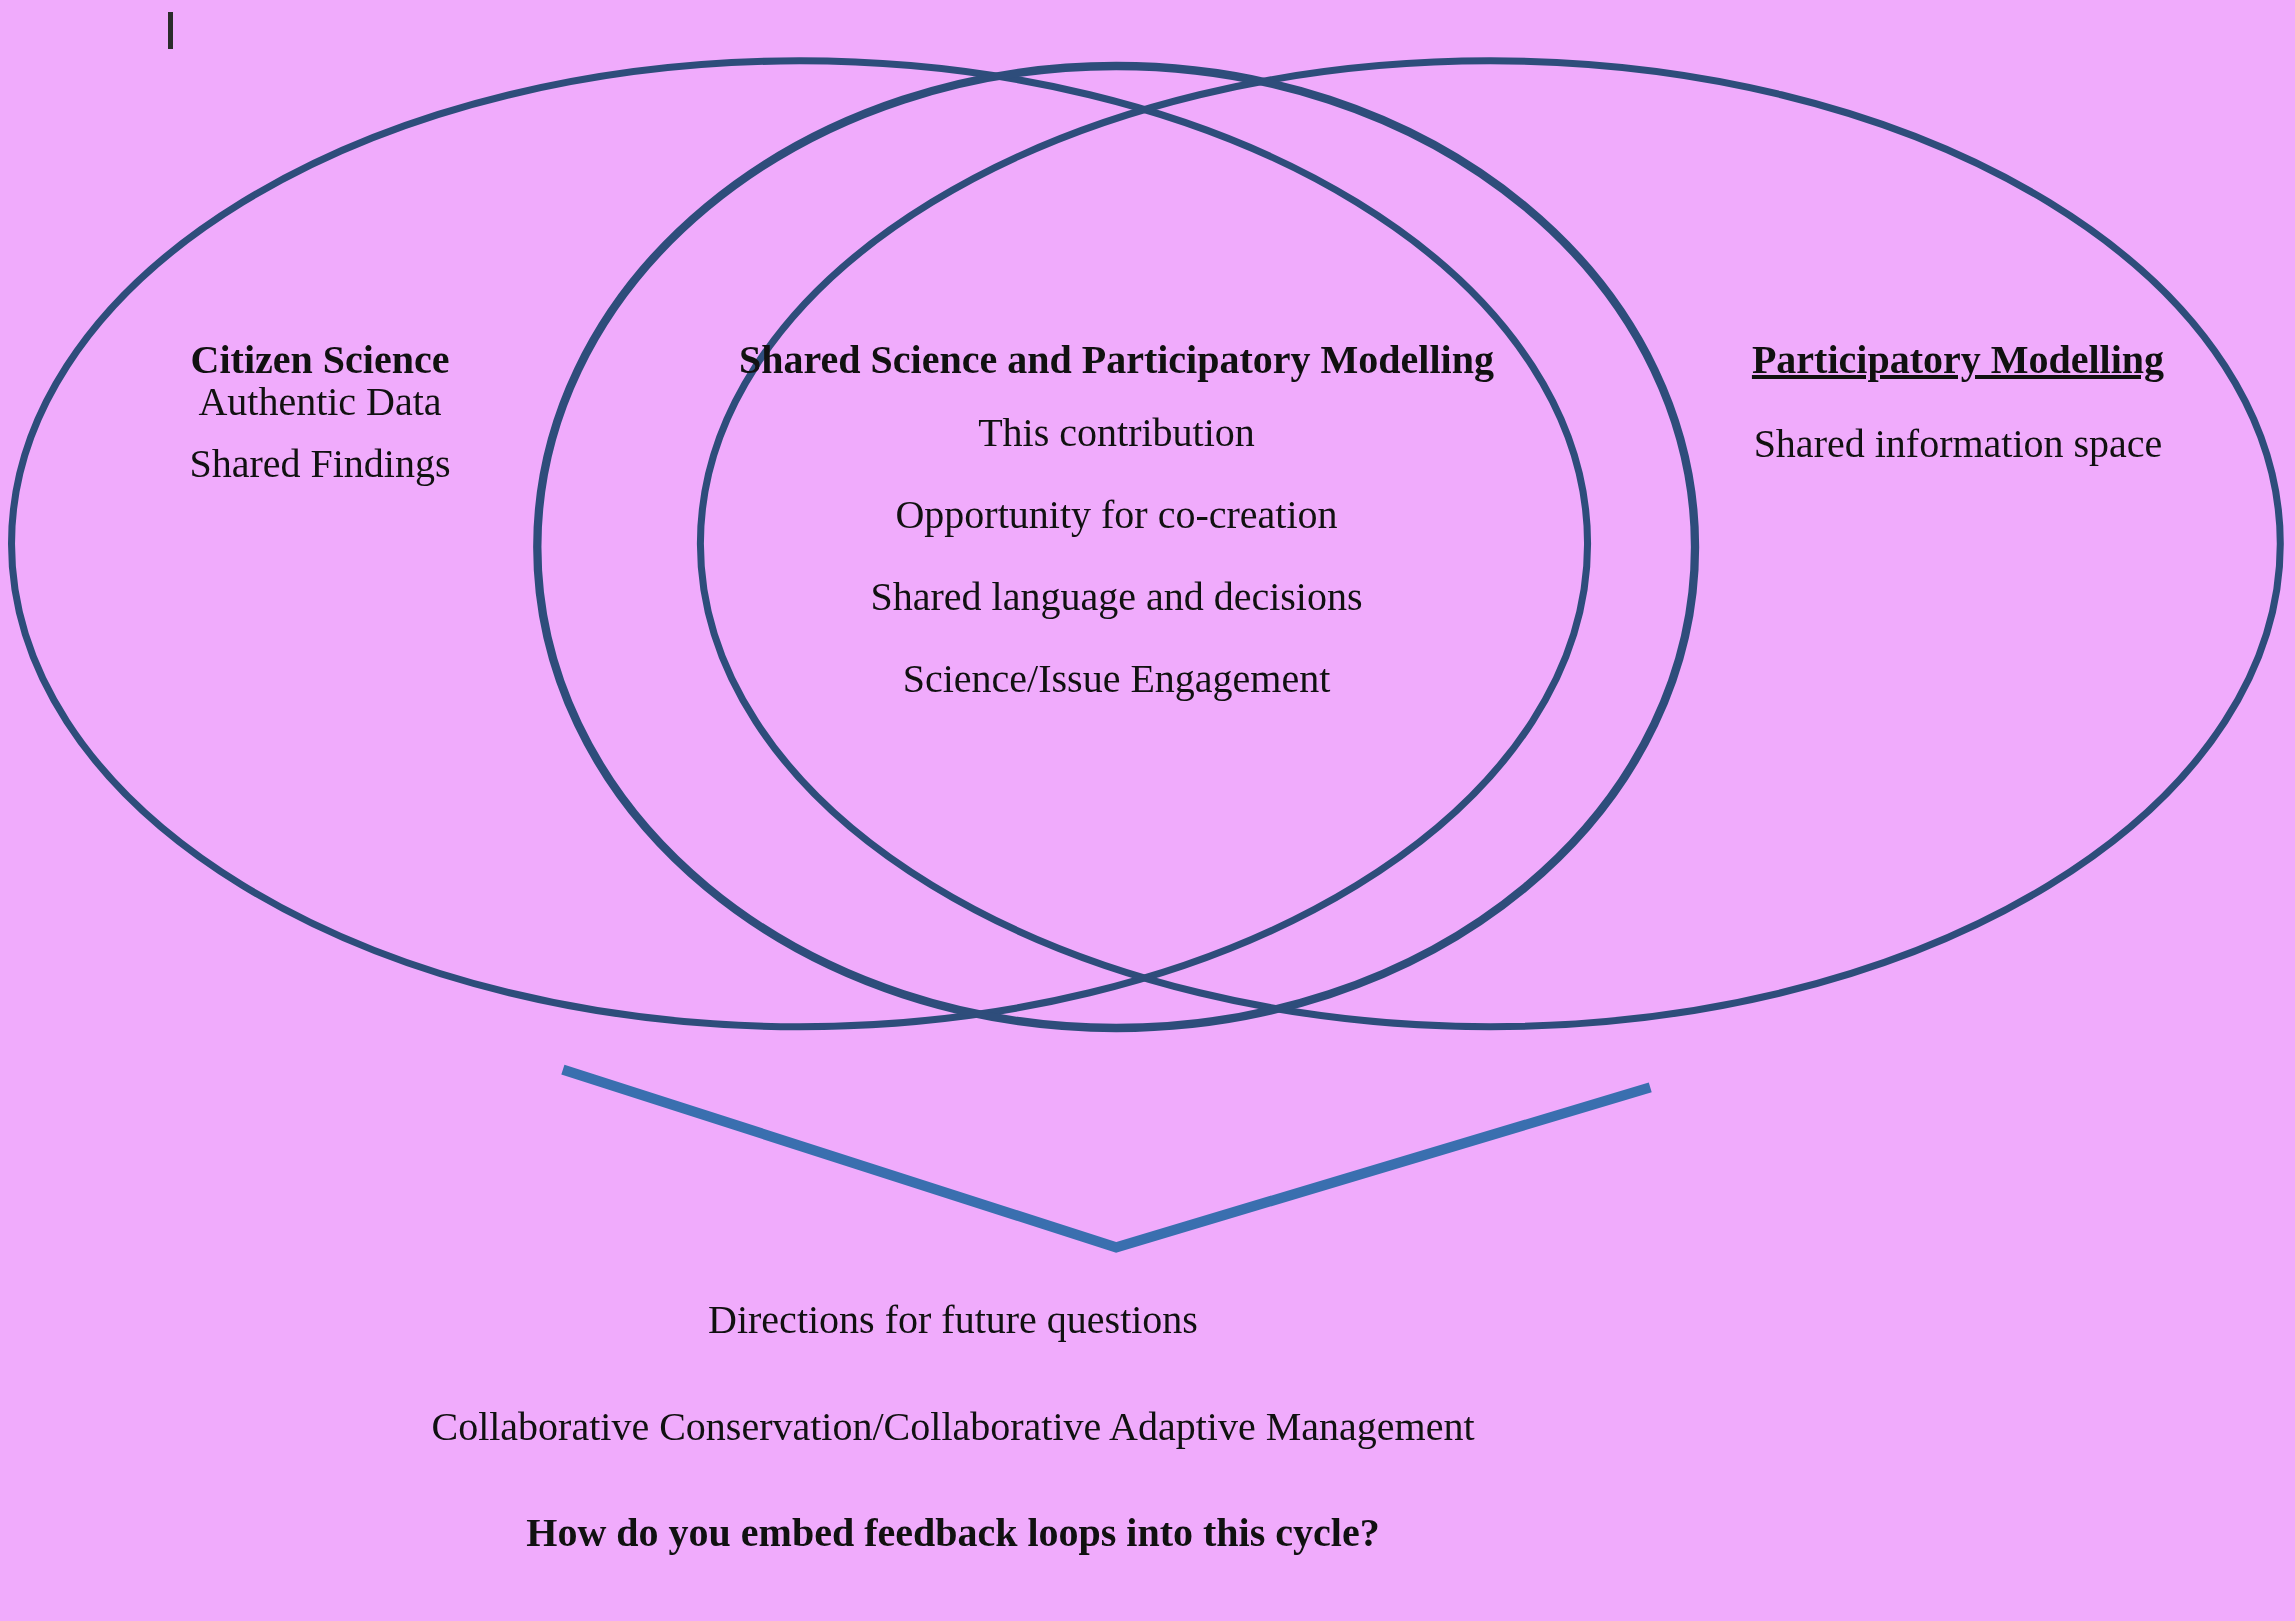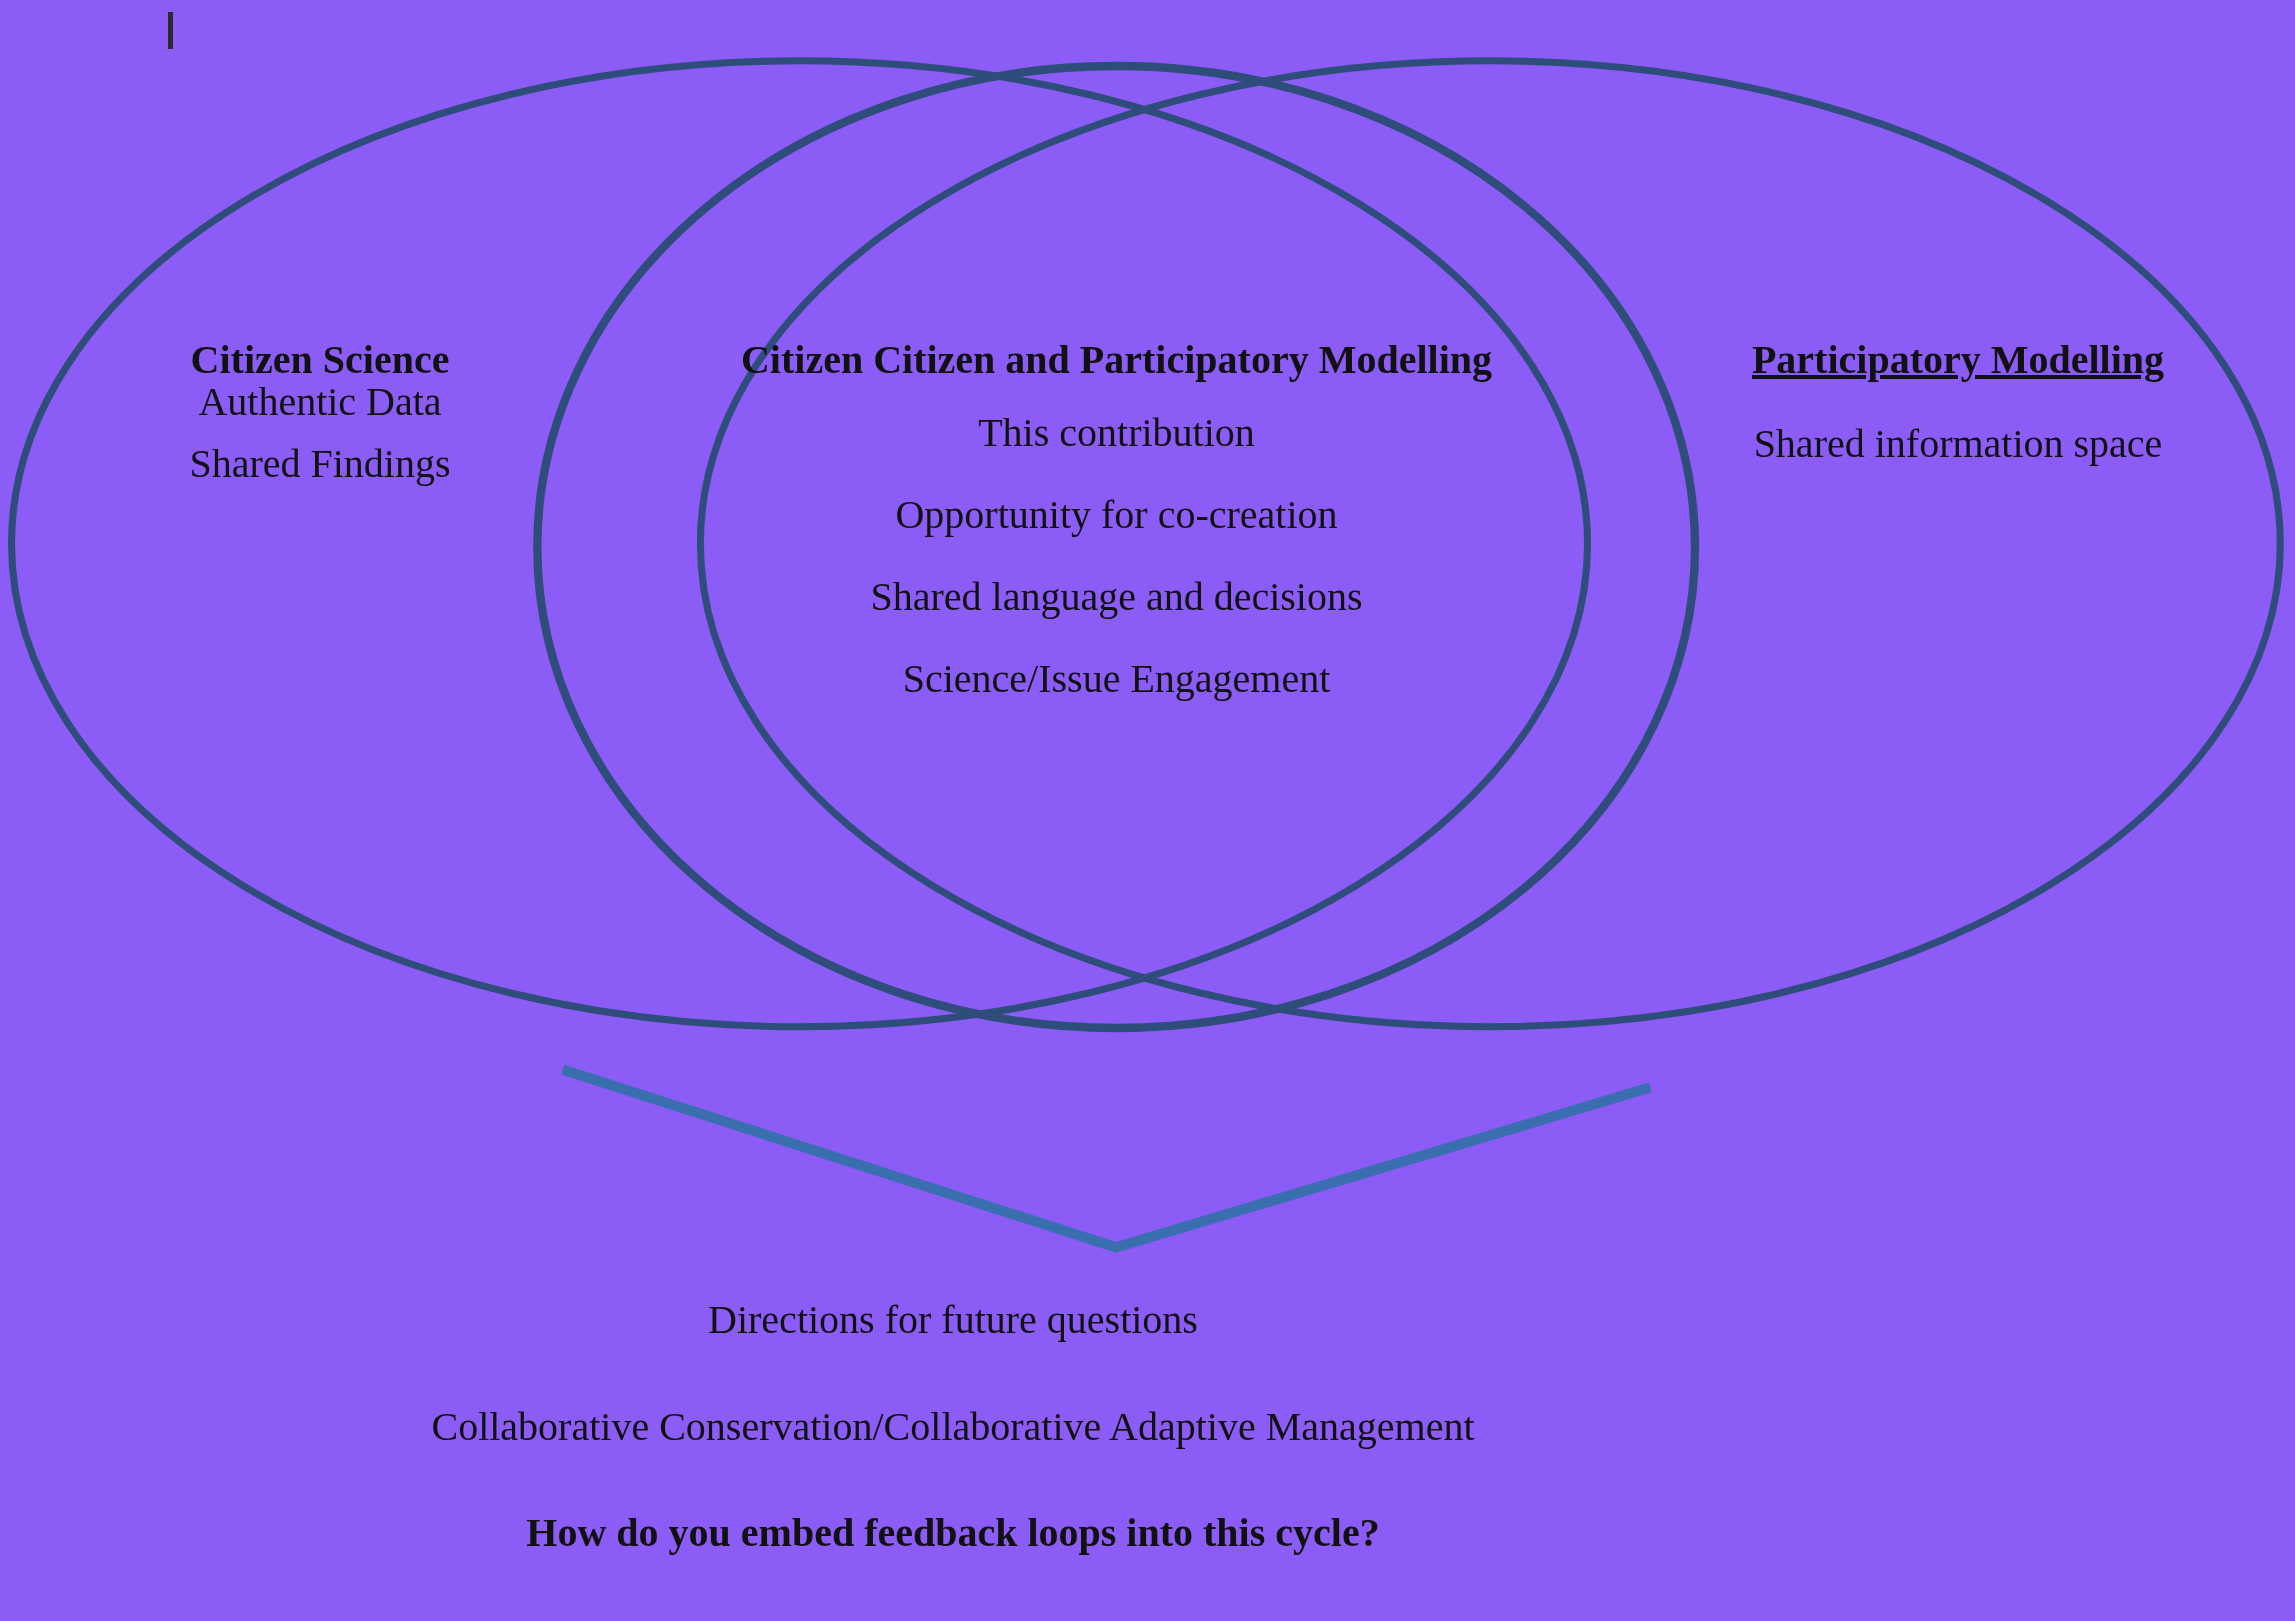--- a/index.html
+++ b/index.html
@@ -9,21 +9,21 @@
     background: #ffffff;
   }
   body {
     font-family: "Liberation Serif", "DejaVu Serif", serif;
     color: #111111;
   }
   #stage {
     position: relative;
     width: 2295px;
     height: 1621px;
-    background: #8b5cf6;
+    background: #f0abfc;
     overflow: hidden;
   }
   #venn-svg {
     position: absolute;
     left: 0;
     top: 0;
     width: 2295px;
     height: 1621px;
     pointer-events: none;
   }
@@ -121,21 +121,21 @@
     <polyline points="880,1672 1745,1950 2580,1700" fill="none" stroke="#3A6FAF" stroke-width="16" stroke-linecap="butt" stroke-linejoin="miter"></polyline>
   </svg>
 
   <div class="col" id="col-left">
     <div class="heading">Citizen Science</div>
     <div class="entry e1">Authentic Data</div>
     <div class="entry e2">Shared Findings</div>
   </div>
 
   <div class="col" id="col-center">
-    <div class="heading">Citizen Citizen and Participatory Modelling</div>
+    <div class="heading">Shared Science and Participatory Modelling</div>
     <div class="entry e1">This contribution</div>
     <div class="entry e2">Opportunity for co-creation</div>
     <div class="entry e3">Shared language and decisions</div>
     <div class="entry e4">Science/Issue Engagement</div>
   </div>
 
   <div class="col" id="col-right">
     <div class="heading">Participatory Modelling</div>
     <div class="entry e2">Shared information space</div>
   </div>

